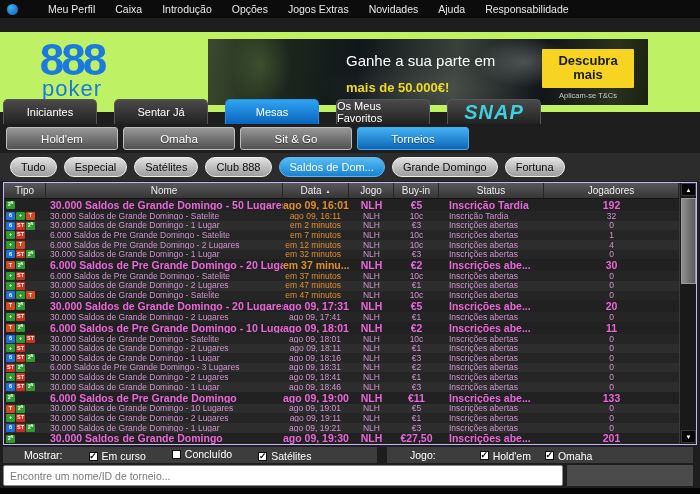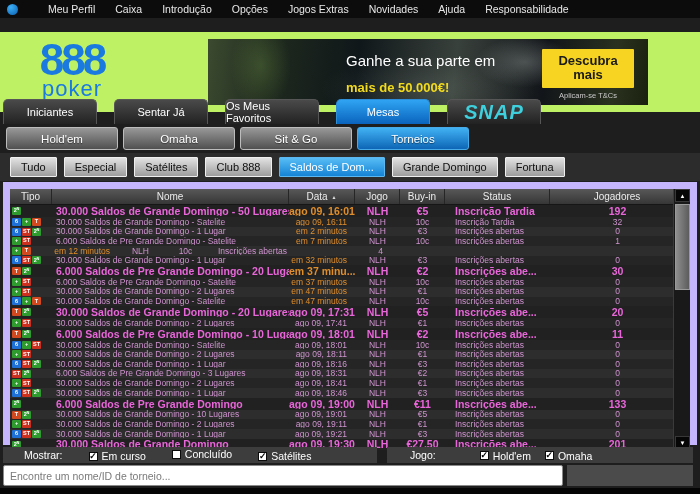--- a/index.html
+++ b/index.html
@@ -37,25 +37,25 @@
   .tab.active{background:linear-gradient(#2fa4f2,#0a63bd);border-color:#2e8ed8;}
   .tab.snap{font-style:italic;font-weight:bold;font-size:20px;color:#3fd0de;letter-spacing:1px;transform:none;}
 
   
   .game-row{position:absolute;left:6px;top:127px;display:flex;gap:5px;height:23px;}
   .gbtn{width:112px;height:23px;background:linear-gradient(#989898,#505050);border:1px solid #bcbcbc;border-radius:3px;color:#fff;font-size:11.5px;display:flex;align-items:center;justify-content:center;cursor:pointer;text-shadow:0 1px 1px rgba(0,0,0,.5);}
   .gbtn.active{background:linear-gradient(#41b1f3,#0d66b6);border-color:#47aaE8;}
 
   
   .filter-row{position:absolute;left:0;top:153px;width:700px;height:28px;background:#2c2c2c;display:flex;align-items:center;gap:7px;padding-left:10px;}
-  .fbtn{padding:3px 10px;background:linear-gradient(#e2e2e2,#9d9d9d);border:1px solid #efefef;border-radius:1px;color:#101010;font-size:11px;cursor:pointer;white-space:nowrap;}
+  .fbtn{padding:3px 10px;background:linear-gradient(#e2e2e2,#9d9d9d);border:1px solid #efefef;border-radius:10px;color:#101010;font-size:11px;cursor:pointer;white-space:nowrap;}
   .fbtn.active{background:linear-gradient(#58bdf6,#1583d5);border-color:#5cb6ef;color:#fff;}
 
   
-  .table{position:absolute;left:3px;top:182px;width:694px;height:263px;border:7px solid #c4b5fd;background:#242424;}
+  .table{position:absolute;left:3px;top:182px;width:694px;height:263px;border:1px solid #c4b5fd;background:#242424;}
   .thead{display:flex;height:16px;background:linear-gradient(#585858,#363636);border-bottom:1px solid #161616;width:675px;}
   .th{color:#ebebeb;font-size:10px;display:flex;align-items:center;justify-content:center;border-right:1px solid #262626;height:100%;}
   .sort{font-size:5px;color:#ddd;margin-left:4px;}
   .col-tipo{width:42px;flex:0 0 auto;}
   .col-name{width:237px;flex:0 0 auto;}
   .col-date{width:66px;flex:0 0 auto;}
   .col-game{width:45px;flex:0 0 auto;}
   .col-buyin{width:45px;flex:0 0 auto;}
   .col-status{width:105px;flex:0 0 auto;}
   .col-players{width:135px;flex:0 0 auto;}
@@ -131,22 +131,22 @@
       <div class="banner-cta">
         <div class="banner-btn">Descubra mais</div>
         <div class="banner-terms">Aplicam-se T&amp;Cs</div>
       </div>
     </div>
   </div>
 
   <div class="tabs-row">
       <div class="tab">Iniciantes</div>
       <div class="tab">Sentar Já</div>
+      <div class="tab active">Mesas</div>
       <div class="tab">Os Meus Favoritos</div>
-      <div class="tab active">Mesas</div>
       <div class="tab snap">SNAP</div>
     </div>
   <div class="game-row">
       <div class="gbtn">Hold'em</div>
       <div class="gbtn">Omaha</div>
       <div class="gbtn">Sit &amp; Go</div>
       <div class="gbtn active">Torneios</div>
     </div>
   <div class="filter-row">
       <div class="fbtn">Tudo</div>
@@ -216,20 +216,21 @@
           <div class="c col-game game">NLH</div>
           <div class="c col-buyin buyin">10c</div>
           <div class="c col-status status">Inscrições abertas</div>
           <div class="c col-players players">1</div>
         </div>
         <div class="trow even">
           <div class="c col-tipo tipo">
             <span class="ticon" style="background: rgb(45, 155, 45);">+</span>
             <span class="ticon" style="background: rgb(210, 73, 31);">T</span>
           </div>
+          <div class="c col-name name">6.000 Saldos de Pre Grande Domingo - 2 Lugares</div>
           <div class="c col-date date orange">em 12 minutos</div>
           <div class="c col-game game">NLH</div>
           <div class="c col-buyin buyin">10c</div>
           <div class="c col-status status">Inscrições abertas</div>
           <div class="c col-players players">4</div>
         </div>
         <div class="trow odd">
           <div class="c col-tipo tipo">
             <span class="ticon" style="background: rgb(30, 111, 214);">6</span>
             <span class="ticon" style="background: rgb(204, 47, 30);">ST</span>

